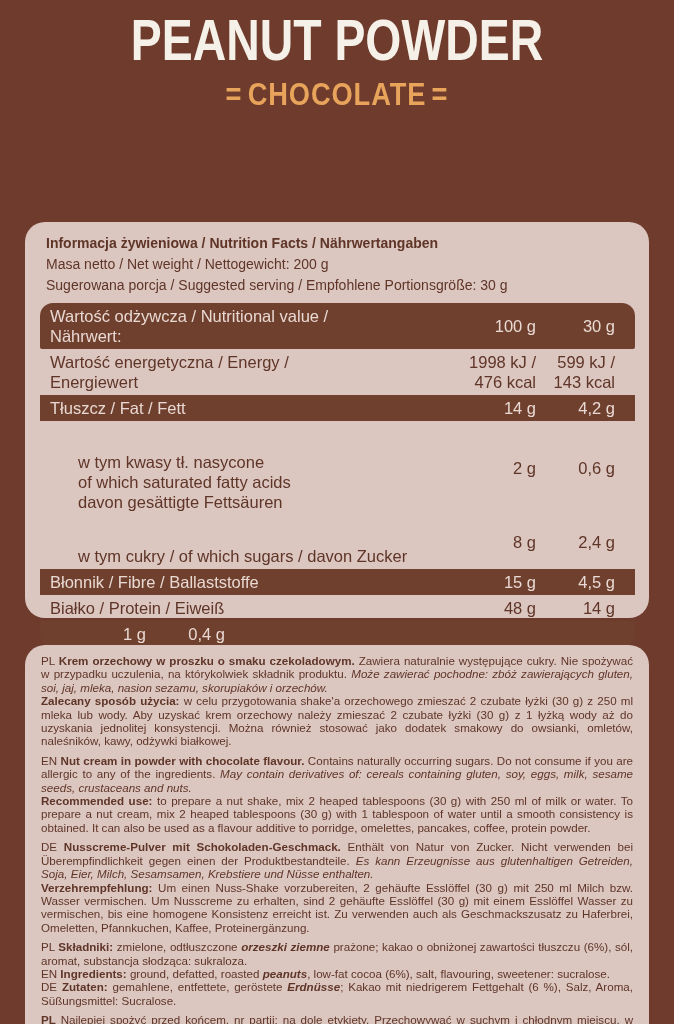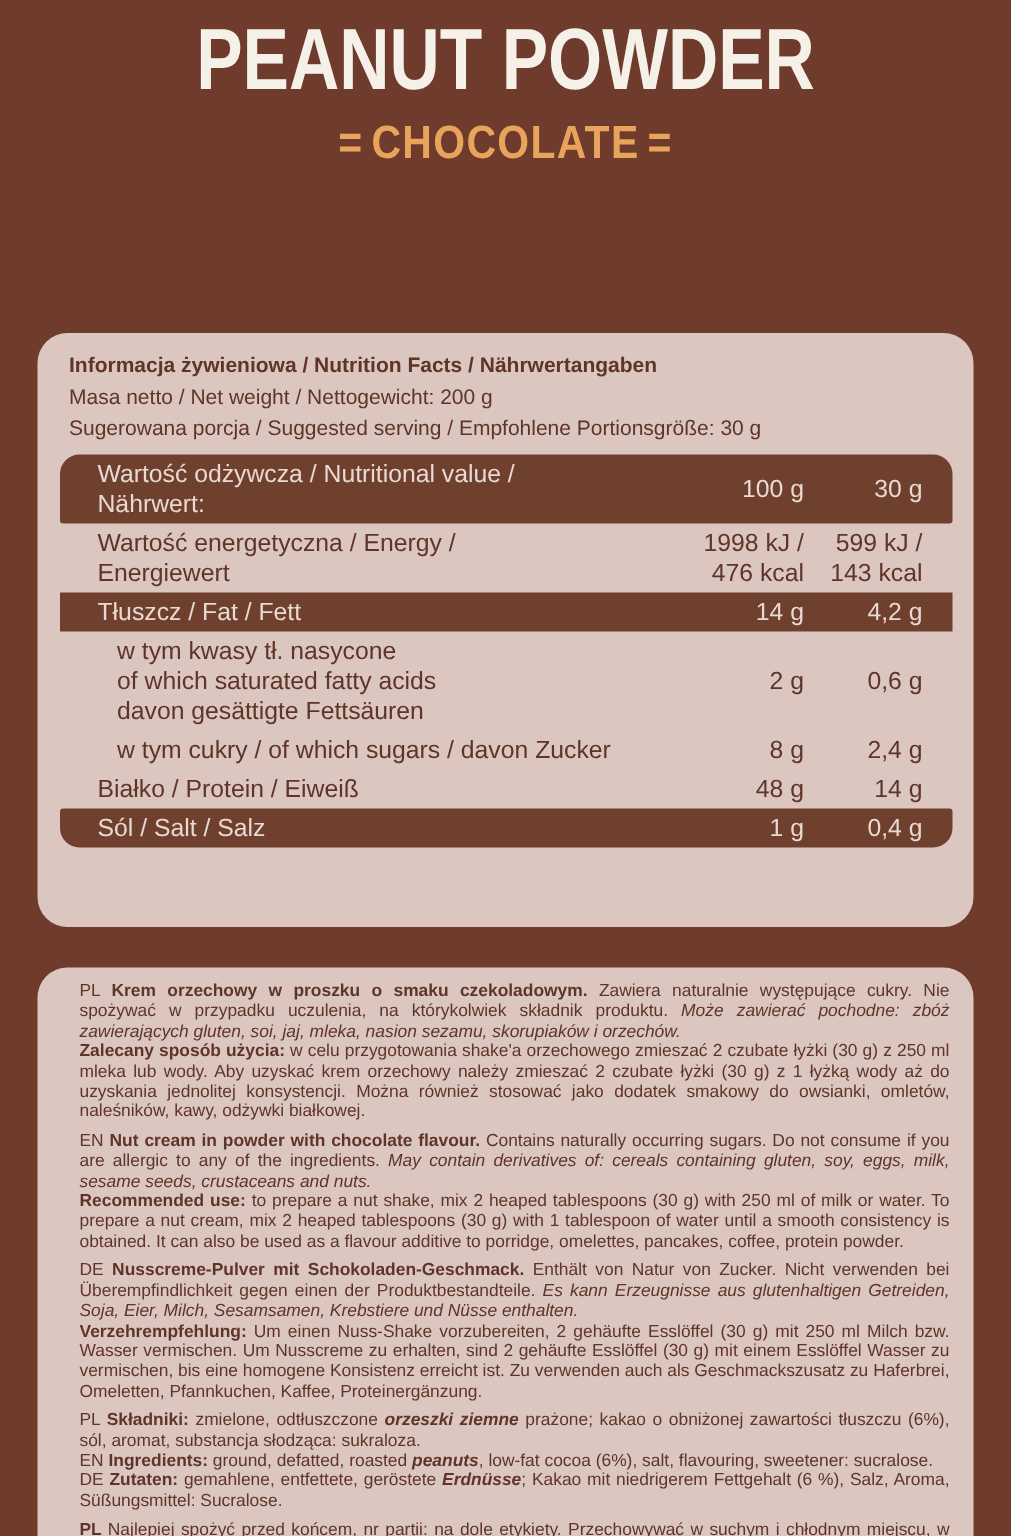--- a/index.html
+++ b/index.html
@@ -24,28 +24,28 @@
 
   .info{color:var(--ink);font-size:14px;line-height:21px;padding:2px 6px 4px 6px;}
   .info .b{font-weight:700;}
   .info div{white-space:nowrap;}
 
   .ntable{margin-top:3px;}
   .nrow{display:flex;align-items:center;color:var(--ink);font-size:16.5px;line-height:20px;padding:3px 0;}
   .nrow.dark{background:var(--bar);color:var(--barink);}
   .nrow.head{border-radius:13px 13px 2px 2px;}
   .nrow.last{border-radius:2px 2px 13px 13px;}
-  .nlabel{flex:1;padding-left:25px;white-space:pre-line;}
-  .nrow.indent .nlabel{padding-left:38px;}
+  .nlabel{flex:1;padding-left:10px;white-space:pre-line;}
+  .nrow.indent .nlabel{padding-left:38px;margin-top:28px;}
   .ncol{text-align:right;white-space:pre-line;}
   .c1{width:106px;}
   .c2{width:99px;padding-right:20px;}
 
   .panel.legal{top:645px;padding:9px 16px 10px 16px;color:var(--ink);}
-  .lblock{margin:0 0 6px 12px;}
+  .lblock{margin:0 0 6px 0;}
   .lblock:last-child{margin-bottom:0;}
   .lpart{margin:0;text-align:justify;font-size:11.6px;line-height:13.4px;}
   .r-b{font-weight:700;}
   .r-i{font-style:italic;}
   .r-bi{font-weight:700;font-style:italic;}
 </style>
 </head>
 <body>
 
 <div class="label">
@@ -86,27 +86,31 @@
 of which saturated fatty acids
 davon gesättigte Fettsäuren</div>
             <div class="ncol c1">2 g</div>
             <div class="ncol c2">0,6 g</div>
           </div>
           <div class="nrow light indent">
             <div class="nlabel">w tym cukry / of which sugars / davon Zucker</div>
             <div class="ncol c1">8 g</div>
             <div class="ncol c2">2,4 g</div>
           </div>
+          <div class="nrow dark">
+            <div class="nlabel">Błonnik / Fibre / Ballaststoffe</div>
+            <div class="ncol c1">15 g</div>
+            <div class="ncol c2">4,5 g</div>
+          </div>
           <div class="nrow light">
             <div class="nlabel">Białko / Protein / Eiweiß</div>
             <div class="ncol c1">48 g</div>
             <div class="ncol c2">14 g</div>
           </div>
           <div class="nrow dark last">
-            <div class="nlabel">Sól / Salt / Salz</div>
             <div class="ncol c1">1 g</div>
             <div class="ncol c2">0,4 g</div>
           </div>
         </div>
     </div>
   </div>
 
   <div class="panel legal">
     <div>
         <div class="lblock">

